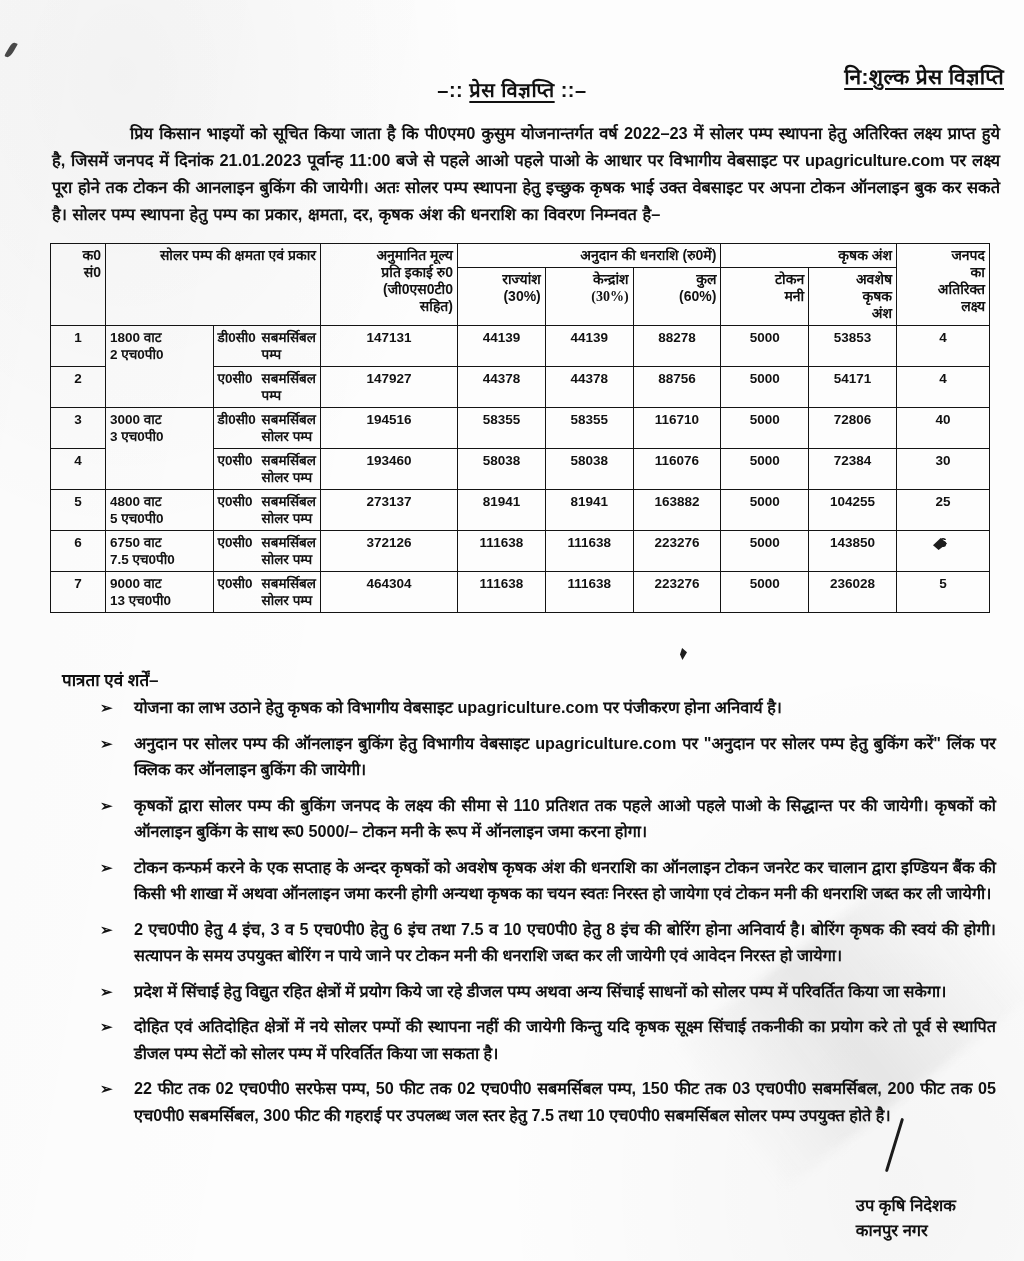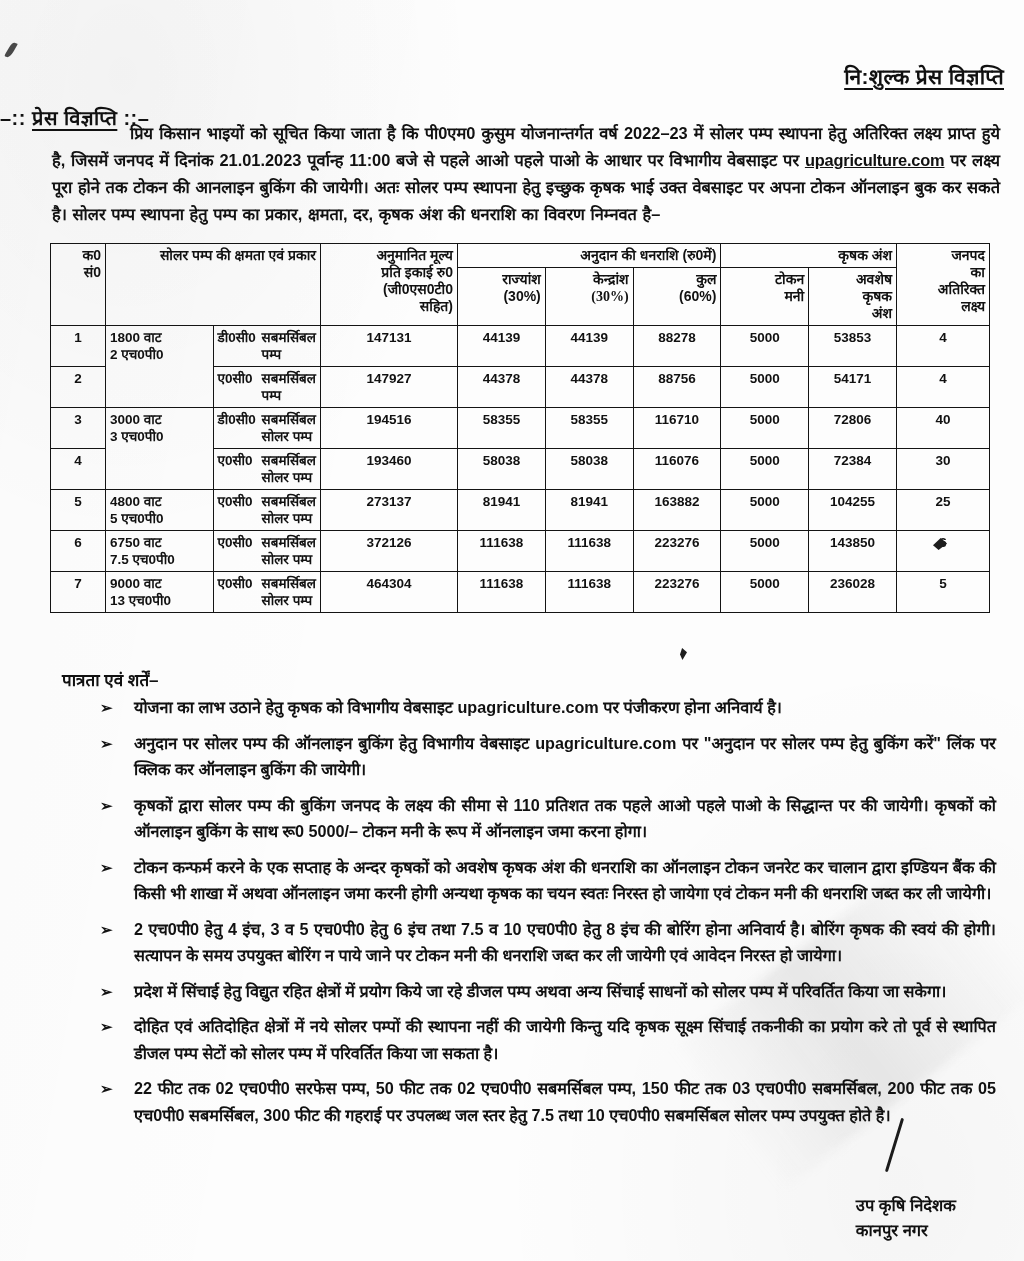--- a/index.html
+++ b/index.html
@@ -65,21 +65,22 @@
     font-weight: bold;
     letter-spacing: .3px;
     text-decoration: underline;
     text-underline-offset: 4px;
     white-space: nowrap;
   }
   .title-center {
     position: absolute;
     left: 0;
     right: 0;
-    top: 104px;
+    top: 76px;
+    text-align: center;
     font-size: 20px;
     font-weight: bold;
     letter-spacing: .5px;
   }
   .title-center .u {
     text-decoration: underline;
     text-underline-offset: 4px;
   }
 
   
@@ -93,21 +94,20 @@
     text-align: justify;
     text-justify: inter-word;
     font-weight: bold;
     word-spacing: 1px;
   }
   .intro .ind { display:inline-block; width: 78px; }
   .mono-url {
     font-family: "Liberation Sans", sans-serif;
     font-weight: bold;
     letter-spacing: -0.2px;
-    text-decoration: underline;
   }
 
   
   .tbl-wrap {
     position: absolute;
     left: 50px;
     top: 243px;
     width: 940px;
   }
   table.main {

